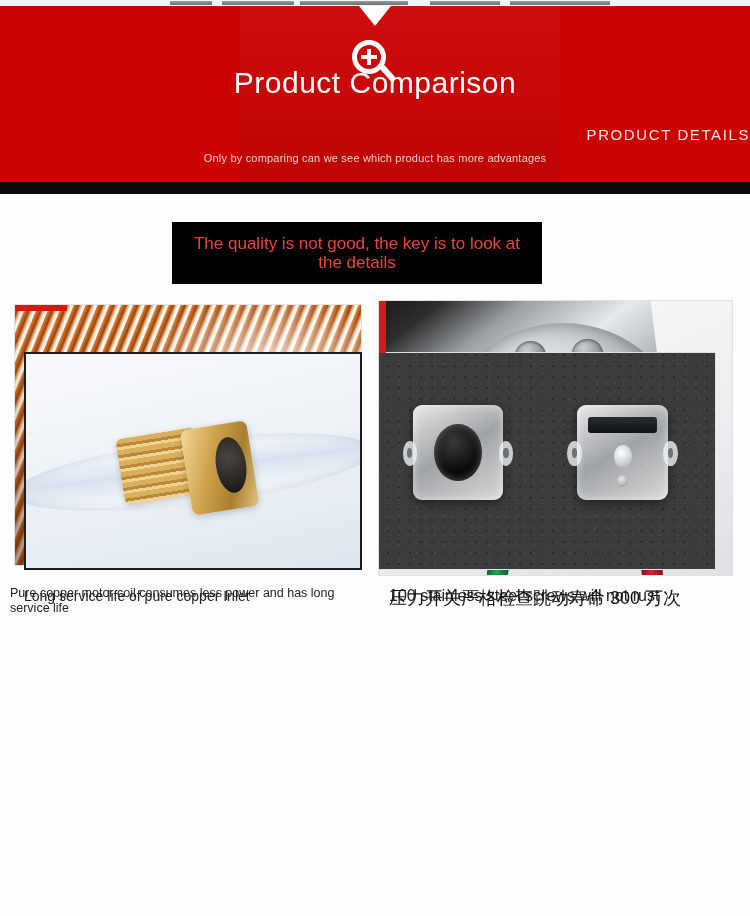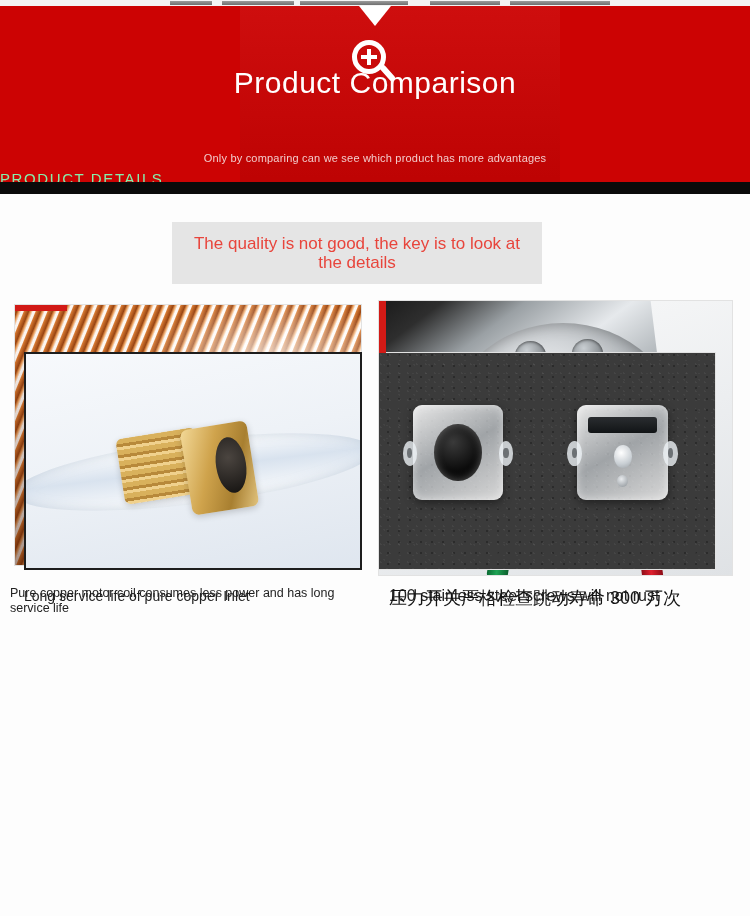--- a/index.html
+++ b/index.html
@@ -63,37 +63,37 @@
     background:#ffffff; border-radius:3px;
     transform:rotate(-42deg); transform-origin:top left;
   }
   .hero-title{
     position:absolute; top:60px; left:0; width:750px;
     text-align:center; color:#ffffff;
     font-size:30px; font-weight:400; letter-spacing:.5px;
   }
   .hero-kicker{
     position:absolute; top:120px; left:0; width:750px;
-    text-align:left; color:#86efac;
-    font-size:15px; letter-spacing:1.6px;margin-top:44px;
+    text-align:right; color:#e5e5e5;
+    font-size:15px; letter-spacing:1.6px;
   }
   .hero-tagline{
     position:absolute; top:146px; left:0; width:750px;
     text-align:center; color:#f2cccc;
     font-size:11px; letter-spacing:.2px;
   }
   .hero-rule{
     position:absolute; top:182px; left:0; width:750px; height:12px;
     background:#0a0a0a;
   }
 
   
   .subtitle-wrap{
     position:absolute; top:222px; left:172px; width:370px; height:62px;
-    background:#e5e5e5;
+    background:#000000;
     display:flex; align-items:center; justify-content:center;
   }
   .subtitle-text{
     color:#e8453c; font-size:17px; line-height:1.12; text-align:center;
     padding:0 8px;
   }
 
   
   .grid{ position:absolute; top:296px; left:0; width:750px; }
   .row{ display:flex; width:750px; }

